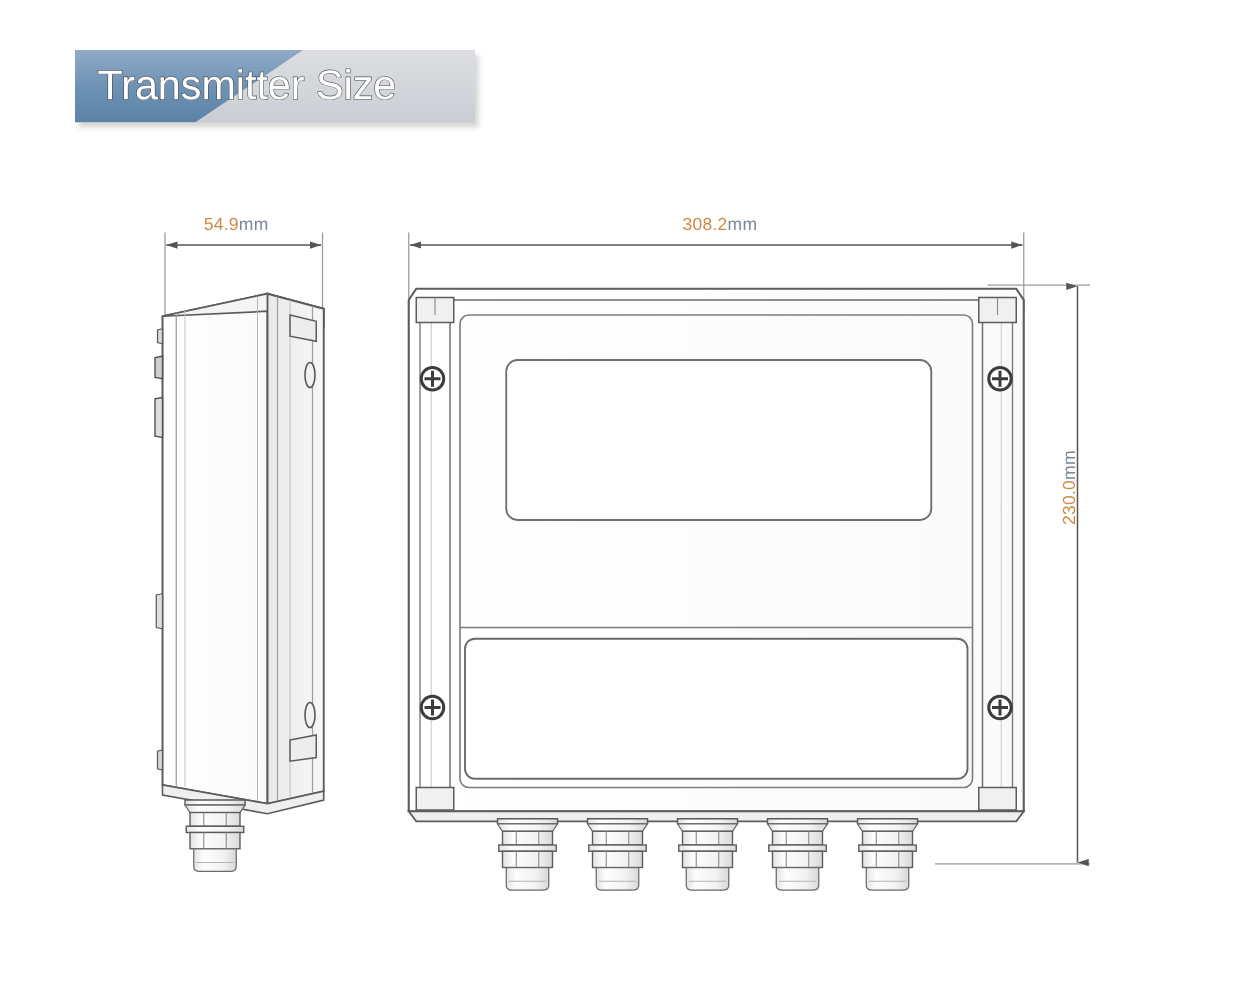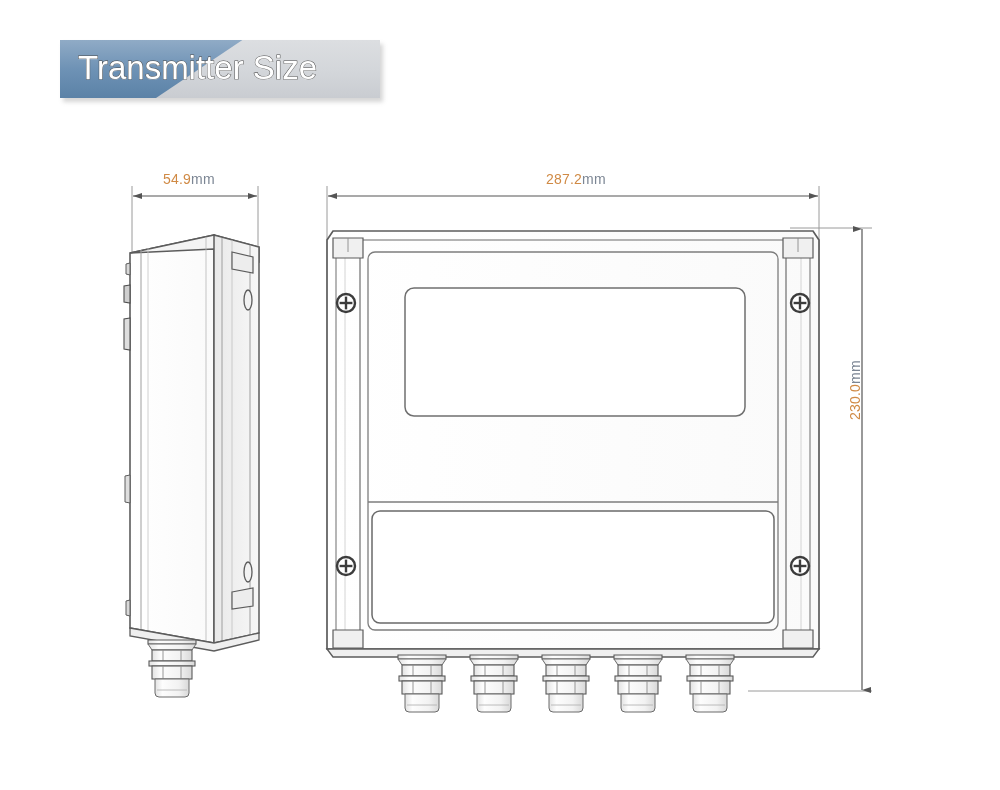--- a/index.html
+++ b/index.html
@@ -265,20 +265,20 @@
           <use href="#gland"></use>
         </g>
     </g>
   </svg>
 
   <div class="dim-label" id="dim-depth-label">
     <span class="dim-num">54.9</span><span class="dim-unit">mm</span>
   </div>
 
   <div class="dim-label" id="dim-width-label">
-    <span class="dim-num">287.2</span><span class="dim-unit">mm</span>
+    <span class="dim-num">308.2</span><span class="dim-unit">mm</span>
   </div>
 
   <div class="dim-label" id="dim-height-label">
     <span class="dim-num">230.0</span><span class="dim-unit">mm</span>
   </div>
 
 </div>
 
 </body></html>

